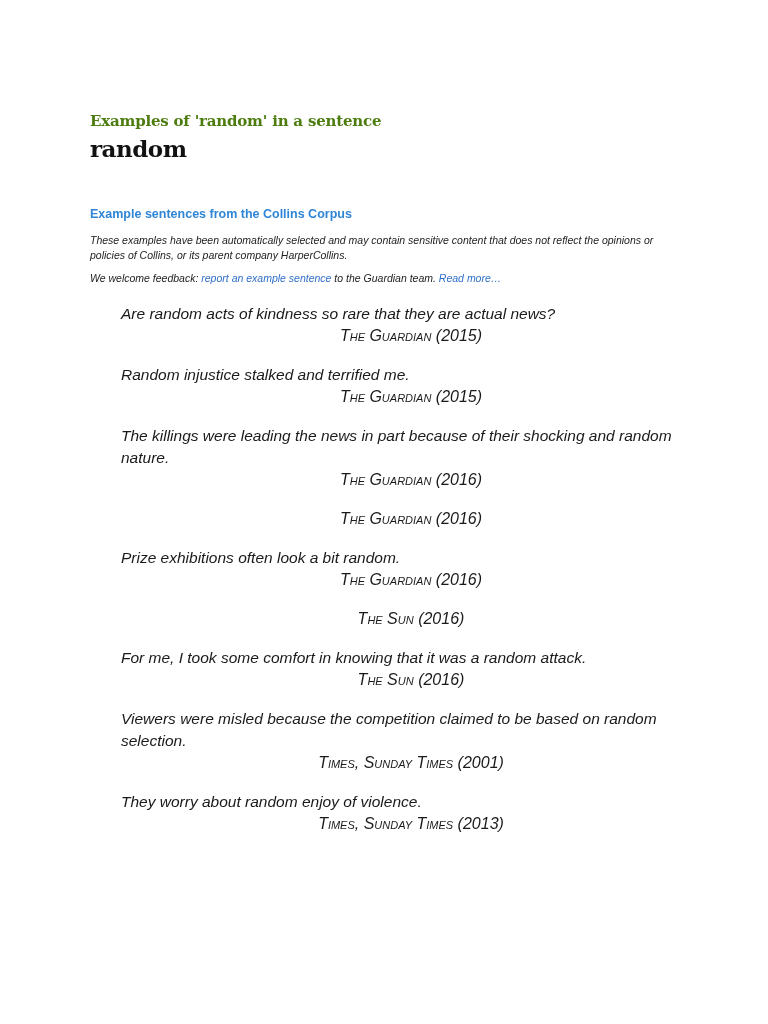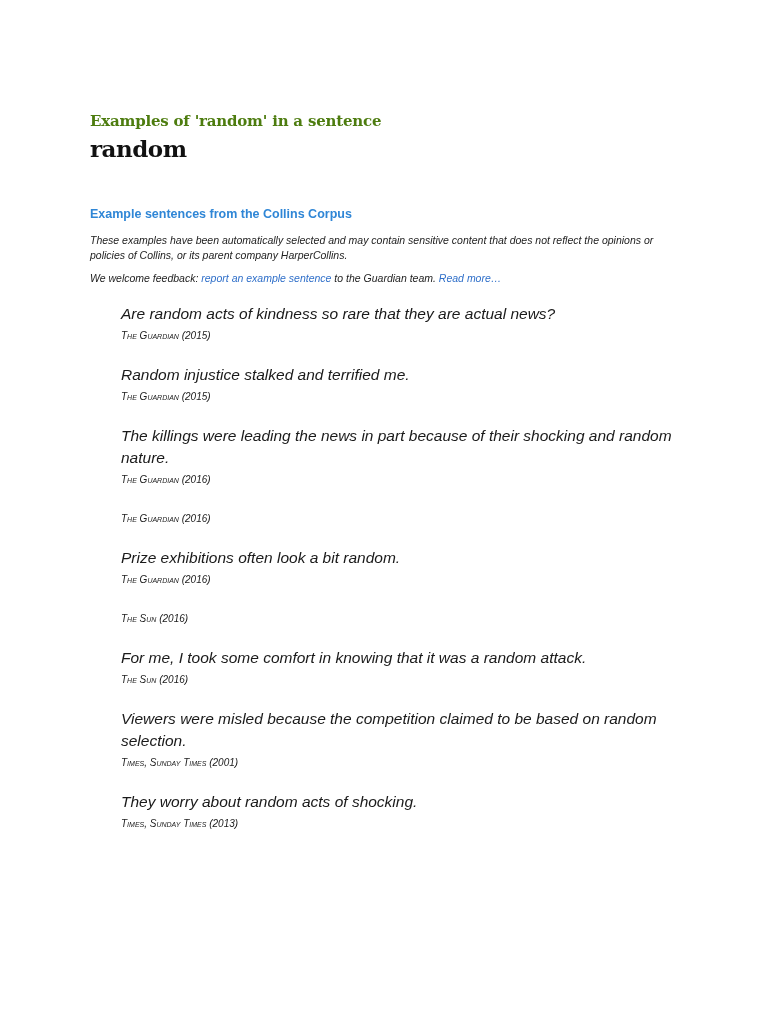--- a/index.html
+++ b/index.html
@@ -92,22 +92,23 @@
       font-style: italic;
       color: #1a1a1a;
     }
     .example-text {
       display: block;
       font-size: 15.5px;
       line-height: 22px;
     }
     .example-source {
       display: block;
-      font-size: 10px;
+      font-size: 16px;
       line-height: 22px;
+      text-align: center;
     }
     .source-name {
       font-variant: small-caps;
     }
   </style>
 </head>
 <body>
 
 <div class="page">
   <div class="section-title">Examples of 'random' in a sentence</div>
@@ -143,17 +144,17 @@
     </li>
     <li class="example">
       <span class="example-text">For me, I took some comfort in knowing that it was a random attack.</span>
       <span class="example-source"><span class="source-name">The Sun</span> <span>(2016)</span></span>
     </li>
     <li class="example">
       <span class="example-text">Viewers were misled because the competition claimed to be based on random selection.</span>
       <span class="example-source"><span class="source-name">Times, Sunday Times</span> <span>(2001)</span></span>
     </li>
     <li class="example">
-      <span class="example-text">They worry about random acts of shocking.</span>
+      <span class="example-text">They worry about random enjoy of violence.</span>
       <span class="example-source"><span class="source-name">Times, Sunday Times</span> <span>(2013)</span></span>
     </li>
   </ul>
 </div>
 
 </body></html>

